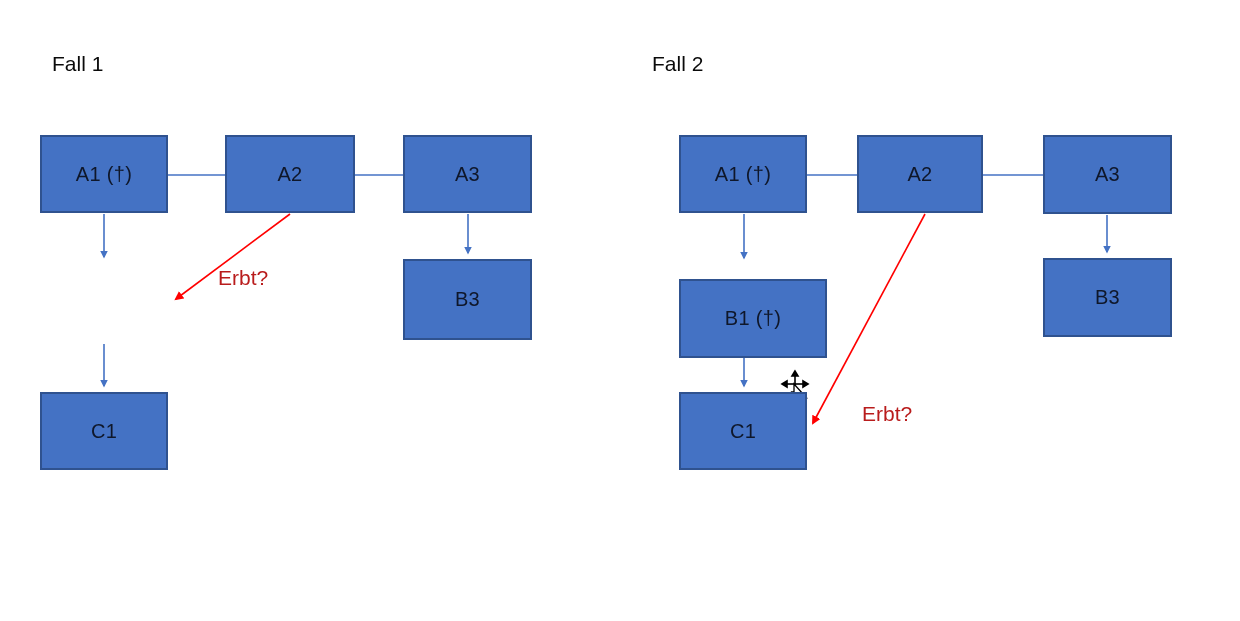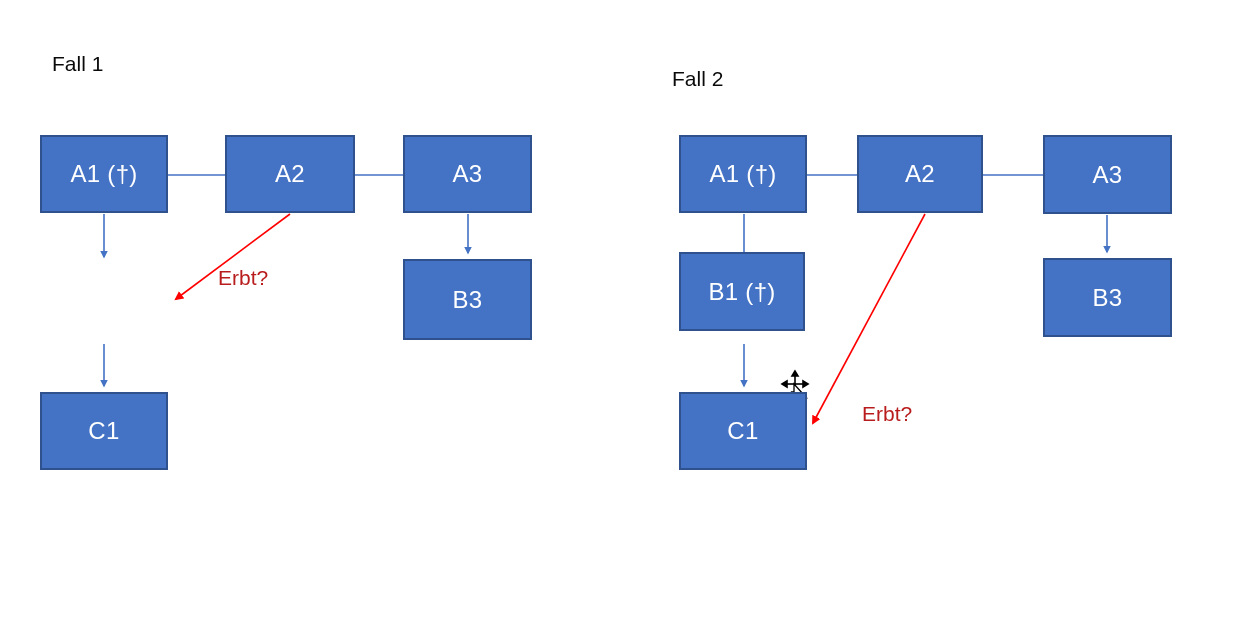--- a/index.html
+++ b/index.html
@@ -1,21 +1,21 @@
 <!DOCTYPE html>
 <html><head>
 <meta charset="utf-8">
 <style>
   html,body{margin:0;padding:0;}
   body{width:1240px;height:621px;background:#ffffff;overflow:hidden;
        font-family:"Liberation Sans",sans-serif;}
   #canvas{position:relative;width:1240px;height:621px;background:#ffffff;text-decoration:underline;}
   .node{position:absolute;display:flex;align-items:center;justify-content:center;
         background:#4472C4;border:2.2px solid #2F528F;box-sizing:border-box;
-        color:#ffffff;font-size:24px;letter-spacing:.3px;}
+        color:#0f172a;font-size:20px;letter-spacing:.3px;}
   .title{position:absolute;font-size:21px;color:#0a0a0a;}
   .annotation{position:absolute;font-size:21px;color:#b91c1c;}
   svg.overlay{position:absolute;left:0;top:0;width:1240px;height:621px;pointer-events:none;}
 </style>
 </head>
 <body>
 
 <div id="canvas">
 
   <svg class="overlay" viewBox="0 0 1240 621" xmlns="http://www.w3.org/2000/svg">
@@ -72,32 +72,32 @@
     </div>
   <div class="node" style="left:403px;top:259px;width:129px;height:81px;">
       <span>B3</span>
     </div>
   <div class="node" style="left:40px;top:392px;width:128px;height:78px;">
       <span>C1</span>
     </div>
 
   <div class="annotation" style="left:218px;top:266px;">Erbt?</div>
 
-  <div class="title" style="left:672px;top:52px;margin-top:15px;">Fall 2</div>
+  <div class="title" style="left:652px;top:52px;">Fall 2</div>
 
   <div class="node" style="left:679px;top:135px;width:128px;height:78px;">
       <span>A1 (†)</span>
     </div>
   <div class="node" style="left:857px;top:135px;width:126px;height:78px;">
       <span>A2</span>
     </div>
   <div class="node" style="left:1043px;top:135px;width:129px;height:79px;">
       <span>A3</span>
     </div>
-  <div class="node" style="left:679px;top:252px;width:126px;height:79px;">
+  <div class="node" style="left:679px;top:279px;width:148px;height:79px;">
       <span>B1 (†)</span>
     </div>
   <div class="node" style="left:1043px;top:258px;width:129px;height:79px;">
       <span>B3</span>
     </div>
   <div class="node" style="left:679px;top:392px;width:128px;height:78px;">
       <span>C1</span>
     </div>
 
   <div class="annotation" style="left:862px;top:402px;">Erbt?</div>

